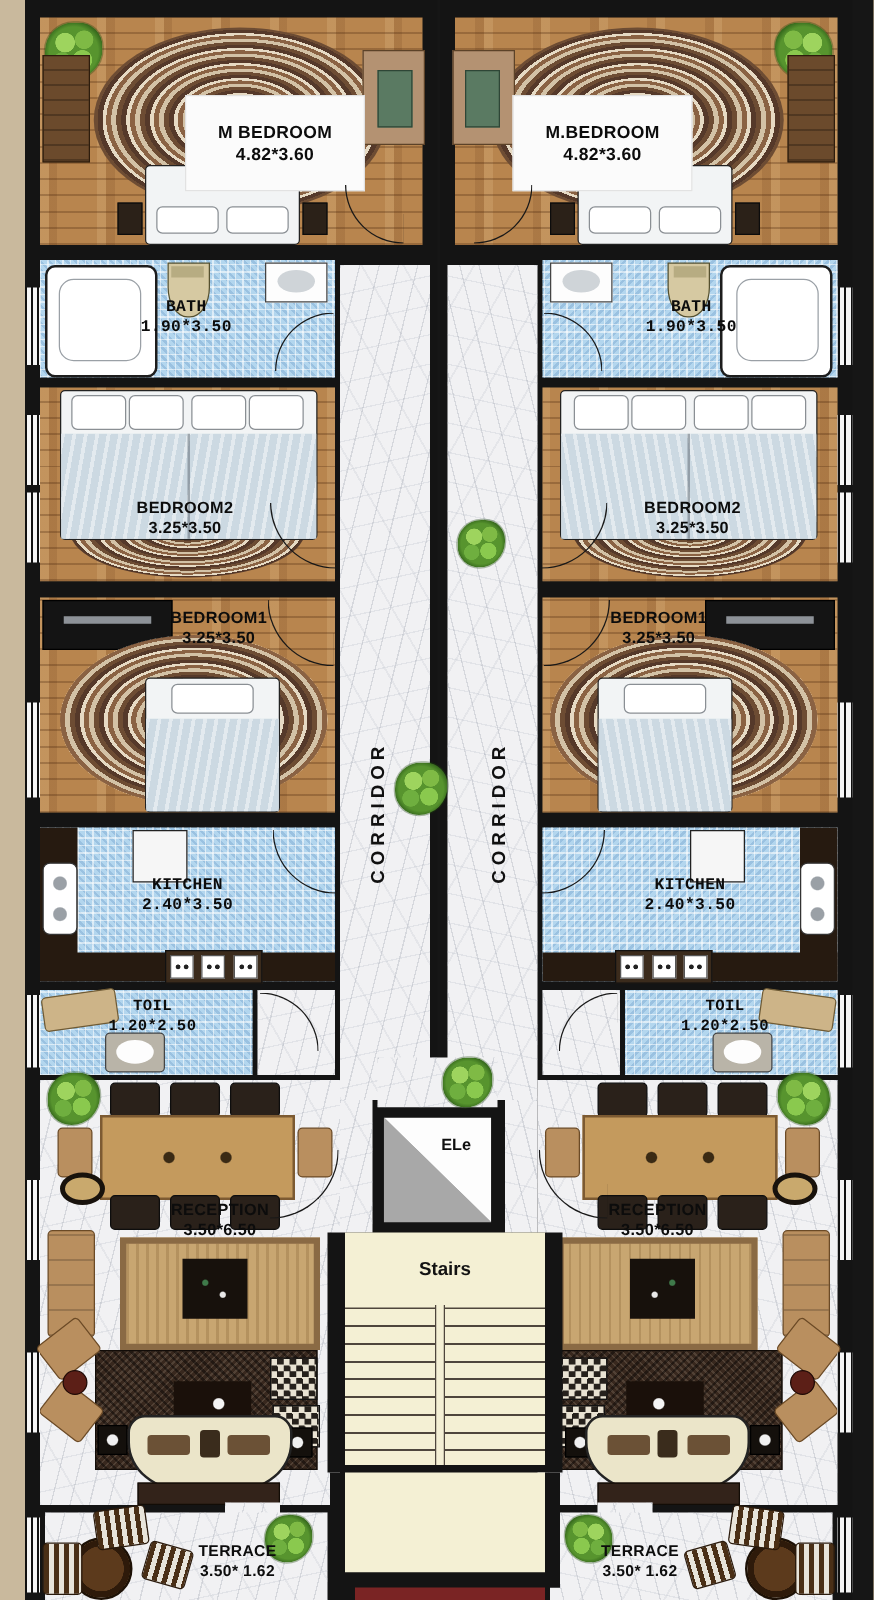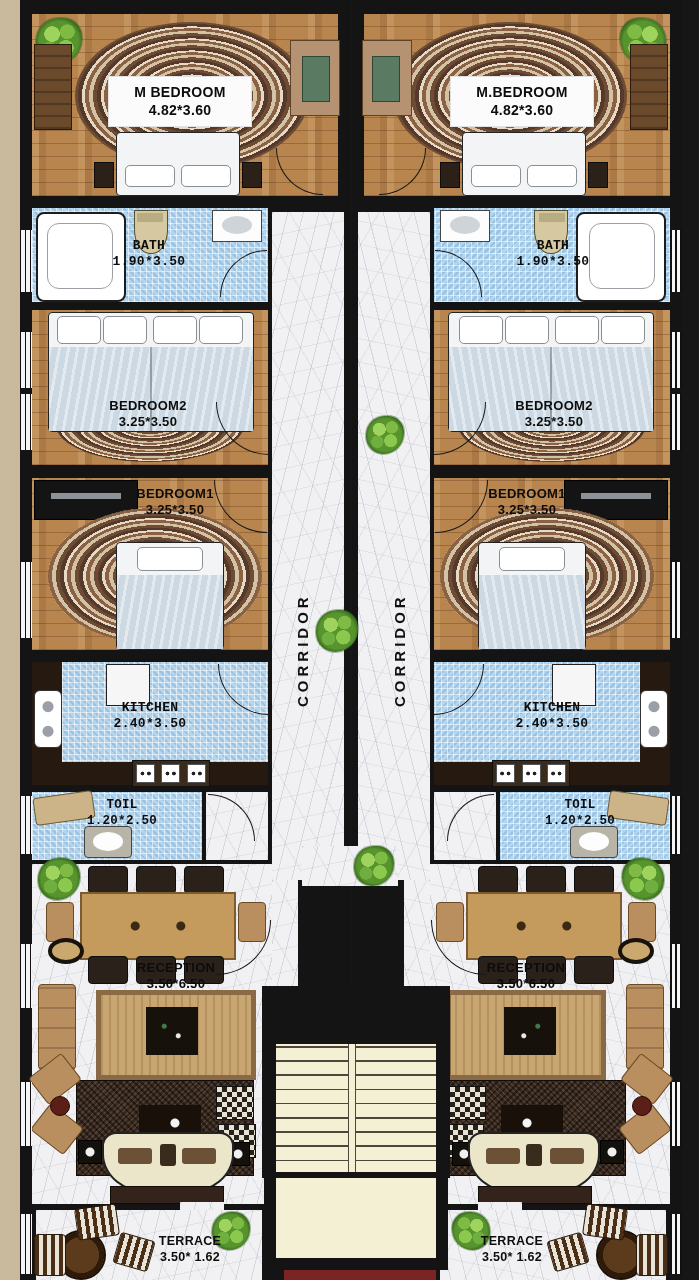--- a/index.html
+++ b/index.html
@@ -19,21 +19,21 @@
     repeating-linear-gradient(90deg, rgba(255,255,255,.55) 0 1px, transparent 1px 6px),
     repeating-linear-gradient(45deg, rgba(90,140,190,.28) 0 2px, transparent 2px 5px); font-family: Liberation Mono, monospace;}
   .marble{background-color:#f1f1f3;background-image:
     repeating-linear-gradient(104deg, rgba(170,175,185,.38) 0 1px, transparent 1px 15px),
     repeating-linear-gradient(168deg, rgba(190,195,205,.30) 0 1px, transparent 1px 23px),
     repeating-linear-gradient(60deg, rgba(205,208,215,.35) 0 1.5px, transparent 1.5px 29px);}
   .cream{background:#f4f0d4;}
   .lbl{position:absolute;text-align:center;font-weight:bold;font-size:13px;line-height:1.25;
        color:#0c0c0c;letter-spacing:.3px;}
   .lbl.small{font-size:12.5px;}
-  .wb{background:#fbfbfb;border:1px solid #e2e2e2;padding:7px 2px;font-size:14px;}
+  .wb{background:#fbfbfb;border:1px solid #e2e2e2;padding:20px 2px;font-size:14px;margin-left:40px;}
   .mirrored .lbl{transform:scaleX(-1);}
   .vlabel{position:absolute;writing-mode:vertical-rl;transform:rotate(180deg);
        font-weight:bold;font-size:15px;letter-spacing:4px;color:#101010;text-align:center;}
   .rug{position:absolute;border-radius:50%;
     background:repeating-radial-gradient(ellipse closest-side at 50% 50%,
       #6d4c33 0 4px, #d3c2a6 4px 8px, #8a6243 8px 12px, #e6dac4 12px 15px, #55392a 15px 19px);}
   .darkrug{background-color:#38281e;background-image:
     repeating-linear-gradient(45deg, rgba(0,0,0,.4) 0 2px, transparent 2px 5px),
     repeating-linear-gradient(-45deg, rgba(236,220,196,.14) 0 1.5px, transparent 1.5px 4px);}
   .arc{position:absolute;border:0 solid #181818;}
@@ -402,22 +402,28 @@
     <div class="win" style="left:0;top:394px;width:12px;height:56px"></div>
     <div class="win" style="left:0;top:562px;width:12px;height:76px"></div>
     <div class="win" style="left:0;top:796px;width:12px;height:58px"></div>
     <div class="win" style="left:0;top:944px;width:12px;height:64px"></div>
     <div class="win" style="left:0;top:1082px;width:12px;height:64px"></div>
     <div class="win" style="left:0;top:1214px;width:12px;height:60px"></div>
   </div>
 
   <div class="abs marble" style="left:302px;top:846px;width:96px;height:40px"></div>
 
+  <div class="abs" style="left:299px;top:886px;width:102px;height:100px;border:8px solid #141414;box-sizing:border-box;background:linear-gradient(to bottom left, #fdfdfd 49.5%, #a8a8a8 50%)">
+    <div class="abs" style="left:46px;top:14px;font-weight:bold;font-size:13px;color:#101010">ELe</div>
+  </div>
 
   <div class="abs" style="left:262px;top:986px;width:188px;height:192px;background:#141414">
+    <div class="abs cream" style="left:14px;top:0;width:160px;height:58px;display:flex;align-items:center;justify-content:center">
+      <span style="font-weight:bold;font-size:15px;color:#131313">Stairs</span>
+    </div>
     <div class="abs cream" style="left:14px;top:58px;width:160px;height:128px">
       <div class="steps" style="left:0;top:2px;width:72px;height:124px"></div>
       <div class="abs" style="left:72px;top:0;width:8px;height:128px;border-left:1.8px solid #4e463c;border-right:1.8px solid #4e463c;box-sizing:border-box"></div>
       <div class="steps" style="left:80px;top:2px;width:80px;height:124px"></div>
     </div>
   </div>
 
   <div class="abs" style="left:264px;top:1178px;width:12px;height:92px;background:#141414"></div>
   <div class="abs" style="left:436px;top:1178px;width:12px;height:92px;background:#141414"></div>
   <div class="abs cream" style="left:276px;top:1178px;width:160px;height:80px"></div>

